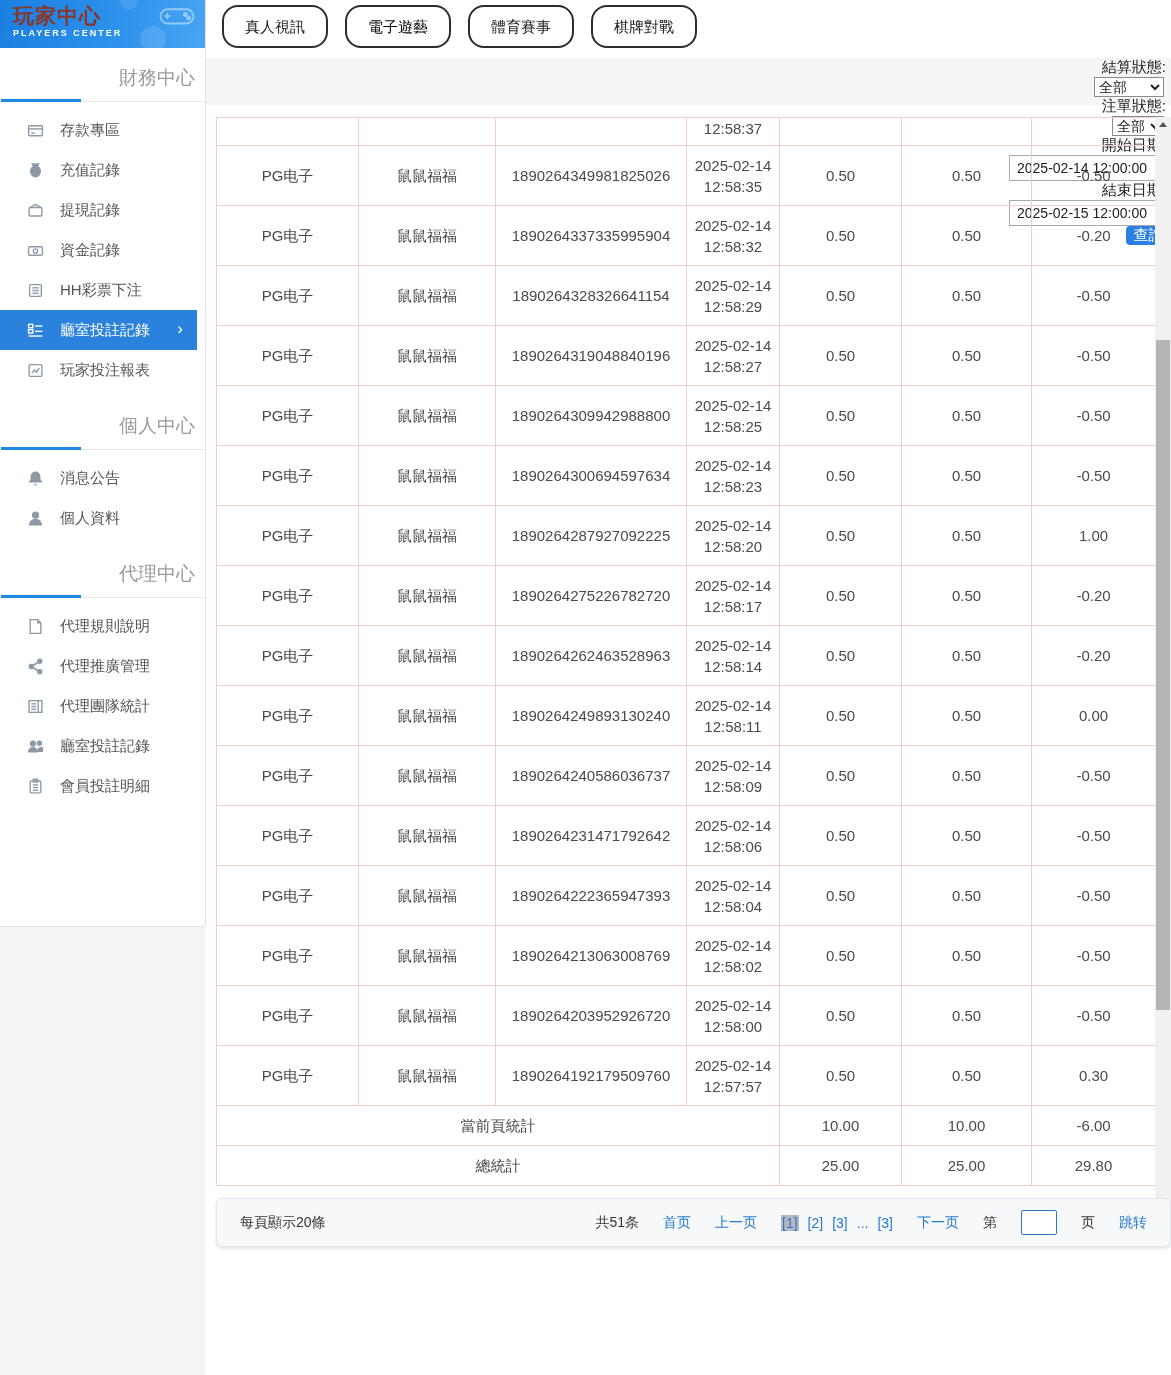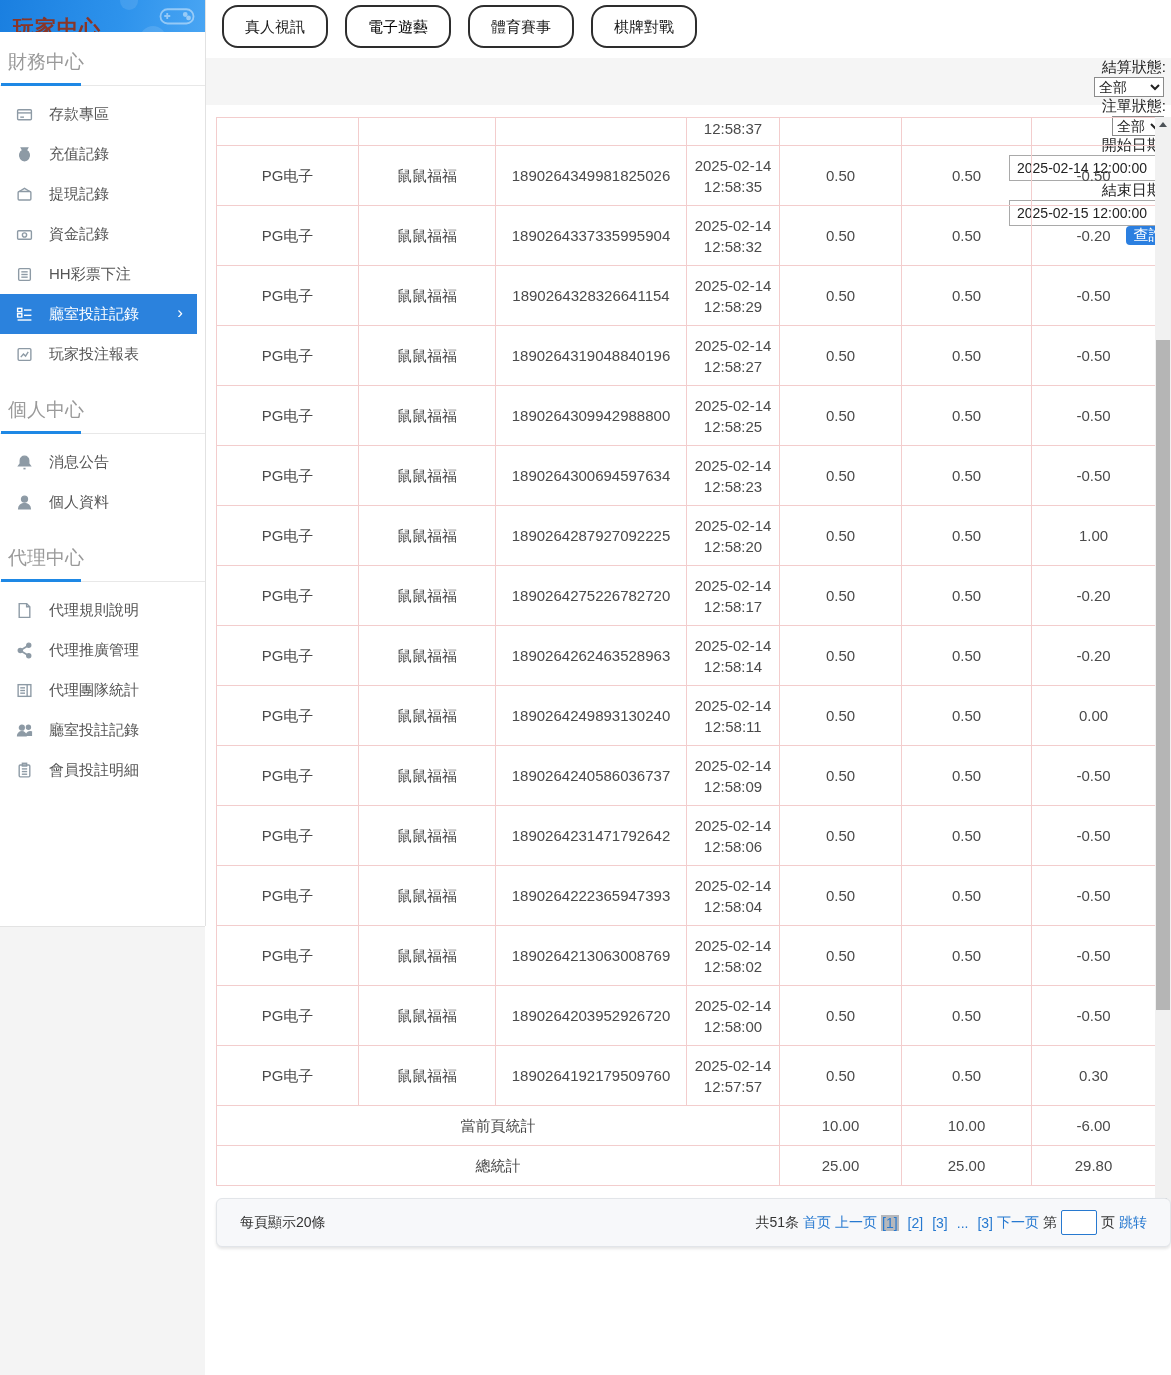--- a/index.html
+++ b/index.html
@@ -5,31 +5,31 @@
   * { box-sizing: border-box; margin: 0; padding: 0; }
   html,body { width:1171px; height:1375px; }
   body {
     font-family: "Liberation Sans", "DejaVu Sans", sans-serif;
     background:#fff; color:#333; position:relative; overflow:hidden;
   }
   
   .sidebar { position:absolute; left:0; top:0; width:206px; height:1375px; background:#fff; }
   .sidebar-menu { height:926px; border-right:1px solid #e2e2e2; background:#fff; overflow:hidden; }
   .sidebar-footer { position:absolute; top:926px; left:0; width:205px; height:449px; background:#f4f4f4; border-top:1px solid #e3e3e3; }
-  .logo { height:32px; background:linear-gradient(100deg,#1a7fe0 0%,#2e93ec 60%,#49a5f3 100%); position:relative; overflow:hidden; padding:16px 0 0 13px; }
+  .logo { height:48px; background:linear-gradient(100deg,#1a7fe0 0%,#2e93ec 60%,#49a5f3 100%); position:relative; overflow:hidden; padding:4px 0 0 13px; }
   .logo-bubble1 { position:absolute; left:140px; top:26px; width:26px; height:26px; border-radius:50%; background:rgba(255,255,255,0.12); }
   .logo-bubble2 { position:absolute; left:120px; top:-8px; width:18px; height:18px; border-radius:50%; background:rgba(255,255,255,0.10); }
   .logo-pad { position:absolute; right:10px; top:4px; opacity:0.45; }
   .logo-title { font-size:21px; font-weight:bold; color:#8a3526; letter-spacing:1px; line-height:24px; }
   .logo-sub { font-size:9px; color:#ffffff; letter-spacing:2px; font-weight:bold; }
-  .sec-title { font-size:19px; color:#9a9a9a; padding:17px 10px 8px 8px; }
+  .sec-title { font-size:19px; color:#9a9a9a; padding:17px 10px 8px 8px;text-align:right; }
   .sec-rule { position:relative; height:3px; border-bottom:1px solid #e8e8e8; }
   .sec-rule::before { content:''; position:absolute; left:1px; top:0; width:80px; height:3px; background:#1e88e5; }
   .menu-items { padding-top:8px; padding-bottom:6px; }
-  .menu-item { position:relative; height:40px; display:flex; align-items:center; padding-left:16px; color:#555; font-size:15px; cursor:pointer; }
+  .menu-item { position:relative; height:40px; display:flex; align-items:center; padding-left:27px; color:#555; font-size:15px; cursor:pointer; }
   .menu-item .mi-icon { width:17px; height:17px; margin-right:16px; color:#8d9aa5; flex:0 0 17px; display:inline-flex; }
   .menu-item .mi-icon svg { width:17px; height:17px; stroke:currentColor; fill:none; stroke-width:1.3; }
   .menu-item.active { background:#2b82dd; color:#fff; width:197px; }
   .menu-item.active .mi-icon { color:#fff; }
   .menu-item .chev { position:absolute; right:14px; top:9px; font-size:17px; color:#fff; }
   
   .main { position:absolute; left:206px; top:0; width:965px; height:1375px; background:#fff; }
   .tabs { position:absolute; left:16px; top:5px; display:flex; gap:17px; }
   .tab-pill { height:43px; line-height:27px; padding:0 21px; border:2px solid #2d2d2d; border-radius:16px; background:#fff; font-size:15px; color:#1b1b1b; cursor:pointer; white-space:nowrap; }
   .tab-pill.active { color:#000000; }
@@ -50,21 +50,21 @@
   
   .vscroll { position:absolute; right:0; top:0; width:16px; height:100%; background:#f1f1f1; }
   .sb-btn { position:absolute; left:0; width:16px; height:15px; display:flex; align-items:center; justify-content:center; cursor:pointer; }
   .sb-up { top:0; }
   .sb-down { bottom:0; }
   .tri-up { width:0; height:0; border-left:4px solid transparent; border-right:4px solid transparent; border-bottom:5px solid #4d5358; }
   .tri-down { width:0; height:0; border-left:4px solid transparent; border-right:4px solid transparent; border-top:5px solid #8a9095; }
   .sb-thumb { position:absolute; left:1px; top:223px; width:14px; height:670px; background:#b5b5b5; cursor:grab; }
   
   .pager { position:absolute; left:10px; top:1198px; width:955px; height:49px; background:#f7f8fa; border:1px solid #e2e5e9; border-radius:6px; box-shadow:0 2px 3px rgba(0,0,0,0.10); display:flex; align-items:center; justify-content:space-between; padding:0 23px; font-size:14px; color:#333; }
-  .pager-right { display:flex; align-items:center; gap:4px; }
+  .pager-right { display:flex; align-items:center; gap:24px; }
   .plink { color:#2779d0; cursor:pointer; white-space:nowrap; }
   .page-links { display:flex; align-items:center; gap:9px; }
   .page-num { color:#2779d0; cursor:pointer; }
   .page-num.current { background:#b6b8bc; padding:0 1px; }
   .page-num.dots { cursor:default; }
   .jump-input { width:36px; height:25px; border:1px solid #2779d0; border-radius:2px; background:#fff; }
   .ptext { color:#333; white-space:nowrap; }
 </style>
 </head>
 <body>

